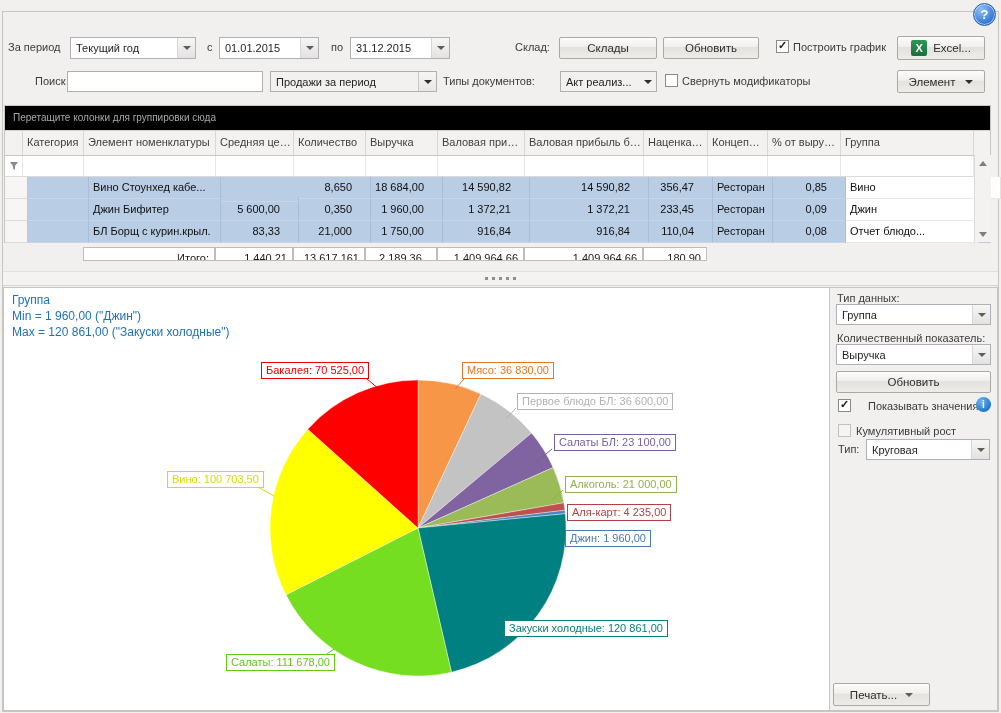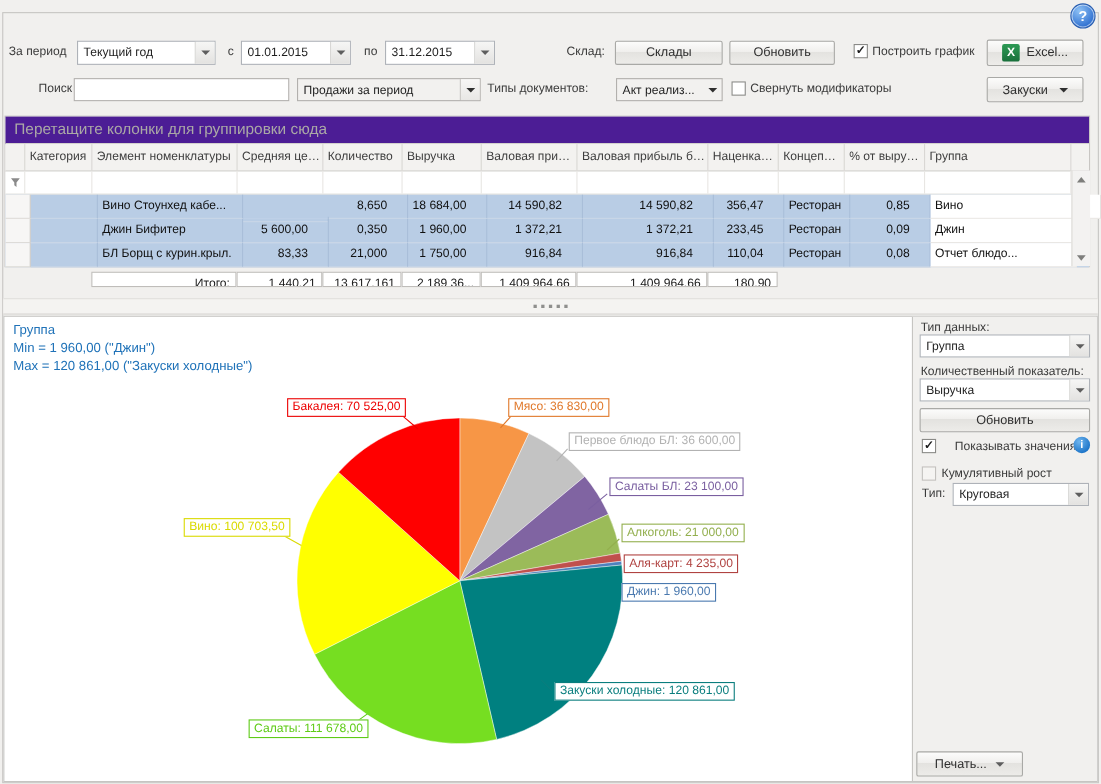--- a/index.html
+++ b/index.html
@@ -28,21 +28,21 @@
   .tinput{position:absolute;border:1px solid #B2B0AD;height:21px;box-sizing:border-box;font-family:"Liberation Sans",sans-serif;font-size:11px;padding:0 4px;background:#fff;}
   .cb{position:absolute;width:13px;height:13px;background:#fff;border:1px solid #8A8A87;box-sizing:border-box;cursor:pointer;}
   .cb.checked::after{content:"\2713";position:absolute;left:1px;top:-2px;font-size:11px;font-weight:bold;color:#1C1C1C;}
   .cb.disabled{border-color:#C3C1BE;background:#F5F4F2;cursor:default;}
   .lbl.disabled{color:#A8A6A3;}
 
   .excel-icon{width:16px;height:16px;background:linear-gradient(#2C9954,#19703B);border-radius:2px;color:#fff;font-weight:bold;font-size:11px;line-height:16px;text-align:center;margin-right:6px;}
 
   
   .grid{position:absolute;left:4px;top:105px;width:987px;height:138px;border:1px solid #C8C6C3;background:#fff;box-sizing:border-box;}
-  .gband{height:24px;background:#4c1d95;border-bottom:1px solid #D3D1CE;font-size:14px;color:#ABA9A6;line-height:23px;padding-left:8px;}
+  .gband{height:24px;background:#000000;border-bottom:1px solid #D3D1CE;font-size:10px;color:#ABA9A6;line-height:23px;padding-left:8px;}
   .ghead{height:24px;background:#F3F2F0;border-bottom:1px solid #C9C7C4;display:flex;}
   .hcell{box-sizing:border-box;border-right:1px solid #D9D7D4;padding:5px 2px 0 4px;font-size:11px;color:#3E3E3E;white-space:nowrap;overflow:hidden;text-overflow:ellipsis;flex:none;}
   .gfilter{height:20px;background:#fff;border-bottom:1px solid #DDDBD8;display:flex;}
   .fcell{box-sizing:border-box;border-right:1px solid #E8E6E3;flex:none;display:flex;align-items:center;justify-content:center;}
   .drow{display:flex;height:22px;background:#B9CDE5;}
   .dcell{box-sizing:border-box;border-right:1px solid #A9BED9;border-bottom:1px solid #C9D6E7;font-size:11px;color:#101010;padding:4px 18px 0 4px;white-space:nowrap;overflow:hidden;flex:none;}
   .dcell.r{text-align:right;}
   .dcell.ind{background:#F7F6F5;border-right:1px solid #C9C7C4;border-bottom:1px solid #DDDBD8;}
   .dcell.white{background:#fff;border-right-color:#E4E2DF;border-bottom-color:#E9E7E4;}
   .vscroll{position:absolute;left:969px;top:49px;width:16px;height:87px;background:#F3F2F1;border-left:1px solid #DDDBD8;}
@@ -113,21 +113,21 @@
   <div class="lbl" style="left:443px;top:75px;">Типы документов:</div>
   <div class="combo flat" style="left:560px;top:71px;width:97px;height:21px;">
     <div class="val">Акт реализ...</div>
     <div class="arr" style="background:none;border-left:none;">
         <div class="tri dark"></div>
       </div>
   </div>
   <div class="cb" style="left:665px;top:74px;"></div>
   <div class="lbl" style="left:682px;top:75px;">Свернуть модификаторы</div>
   <div class="btn" style="left:897px;top:70px;width:88px;height:23px;">
-    <span>Закуски</span>
+    <span>Элемент</span>
     <span class="tri dark" style="margin-left:10px;"></span>
   </div>
 
   <div class="grid">
     <div class="gband">Перетащите колонки для группировки сюда</div>
     <div class="ghead">
         <div class="hcell" style="width: 18px;"></div>
         <div class="hcell" style="width: 61px;">Категория</div>
         <div class="hcell" style="width: 132px;">Элемент номенклатуры</div>
         <div class="hcell" style="width: 78px;">Средняя цена</div>

